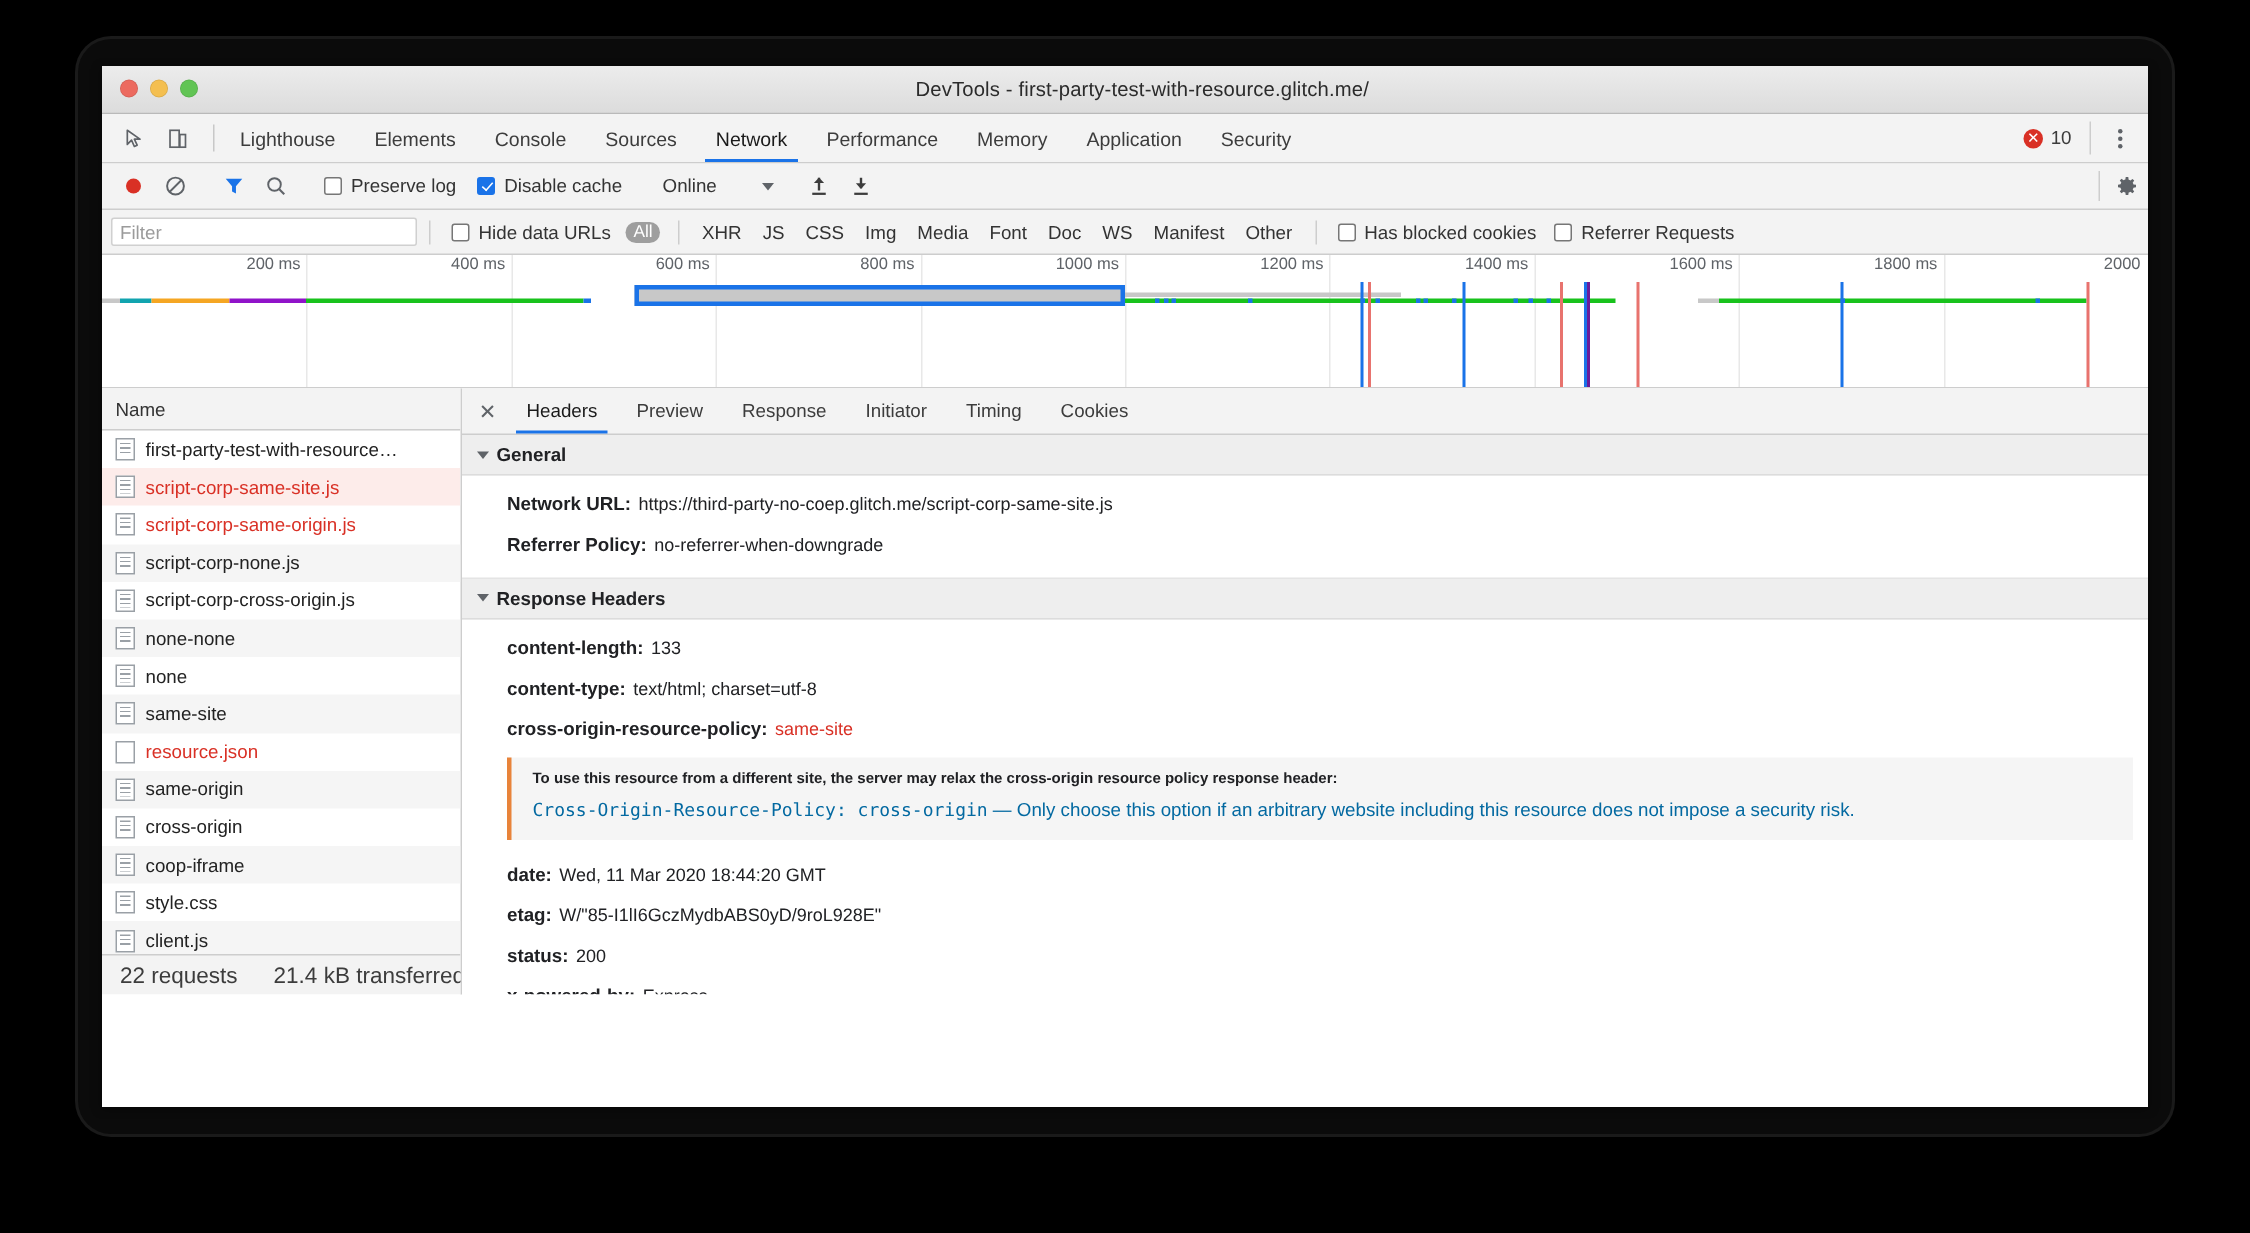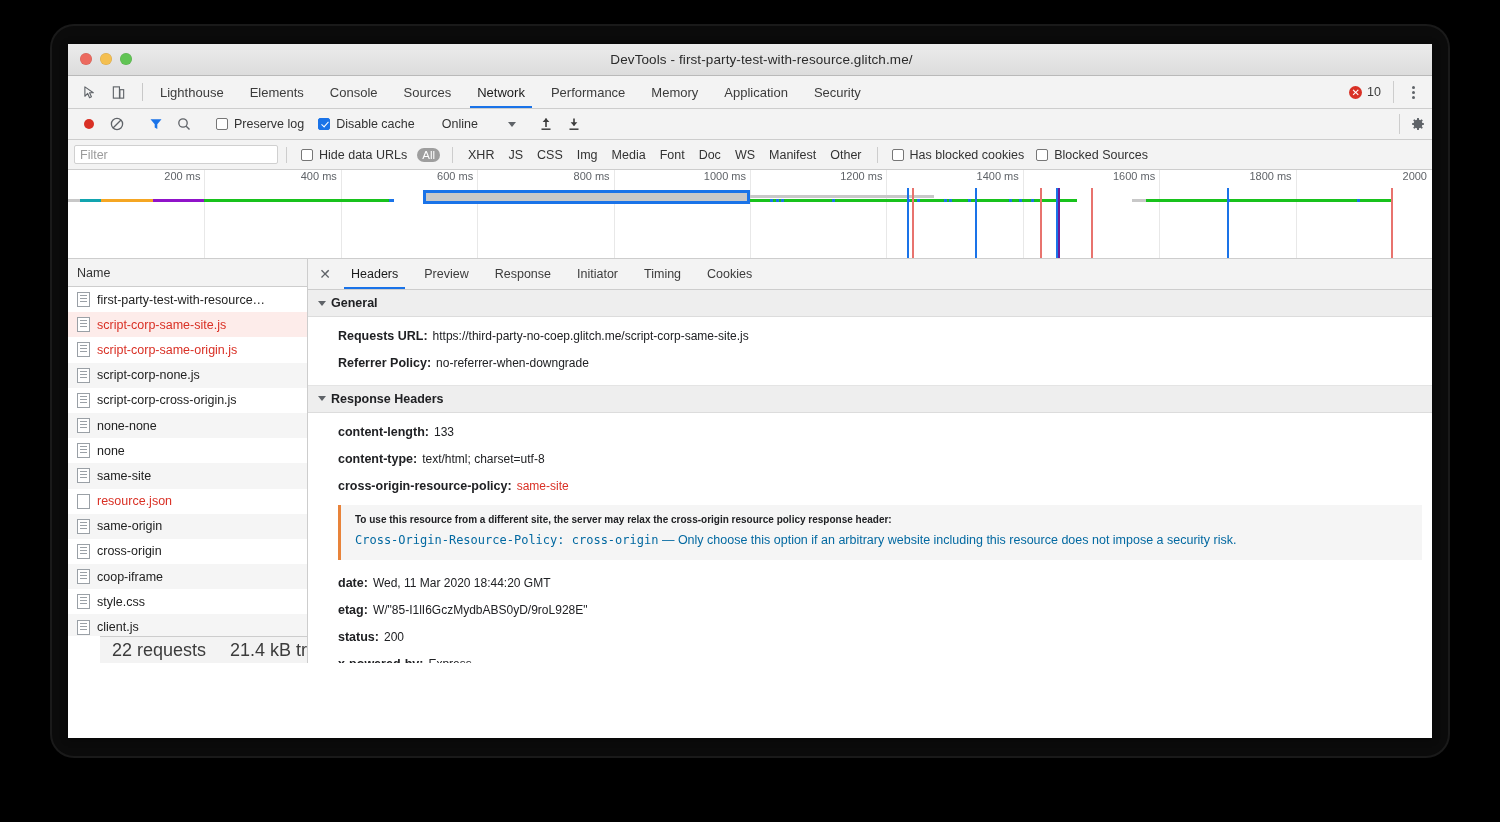--- a/index.html
+++ b/index.html
@@ -289,21 +289,21 @@
     background:
       repeating-linear-gradient(to bottom,
         #9aa0a6 0px, #9aa0a6 1px, transparent 1px, transparent 3px);
   }
   .rowlabel { overflow: hidden; white-space: nowrap; text-overflow: ellipsis; }
   .statusbar {
     height: 26px;
     background: #f3f3f3;
     border-top: 1px solid #cdcdcd;
     display: flex; align-items: center;
-    font-size: 18px; color: #3c3c3c; margin-left: 32px;
+    font-size: 15px; color: #3c3c3c;
   }
   .sb-item { padding: 0 12px; white-space: nowrap;}
   .sb-sep { width: 1px; height: 15px; background: #cdcdcd; }
   
   .detail {
     flex: 1;
     display: flex; flex-direction: column;
     background: #fff;
     overflow: hidden;
   }
@@ -552,21 +552,21 @@
         <span class="type-item">Manifest</span>
         <span class="type-item">Other</span>
       </div>
       <div class="fsep"></div>
       <label class="chk-wrap">
         <span class="cbox"></span>
         <span>Has blocked cookies</span>
       </label>
       <label class="chk-wrap">
         <span class="cbox"></span>
-        <span>Blocked Sources</span>
+        <span>Referrer Requests</span>
       </label>
     </div>
 
     <div class="overview">
       <div class="ov-ruler" id="ov-ruler">
           <div class="ov-tick" style="left: 136.4px;">200 ms</div>
           <div class="ov-tick" style="left: 272.8px;">400 ms</div>
           <div class="ov-tick" style="left: 409.2px;">600 ms</div>
           <div class="ov-tick" style="left: 545.6px;">800 ms</div>
           <div class="ov-tick" style="left: 682px;">1000 ms</div>
@@ -720,21 +720,21 @@
         </div>
 
         <div class="headers-body">
 
           <div class="sec-head">
             <span class="tri"></span>
             <span>General</span>
           </div>
           <div class="hgroup">
             <div class="hrow">
-              <span class="hkey">Requests URL:</span>
+              <span class="hkey">Network URL:</span>
               <span class="hval">https://third-party-no-coep.glitch.me/script-corp-same-site.js</span>
             </div>
             <div class="hrow">
               <span class="hkey">Referrer Policy:</span>
               <span class="hval">no-referrer-when-downgrade</span>
             </div>
           </div>
 
           <div class="sec-head">
             <span class="tri"></span>

